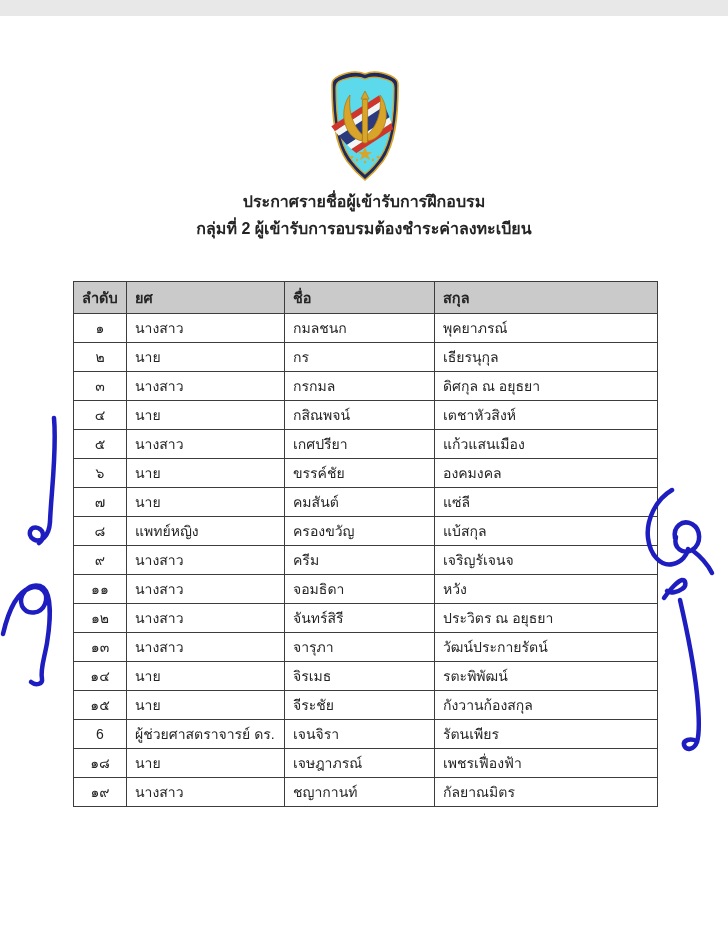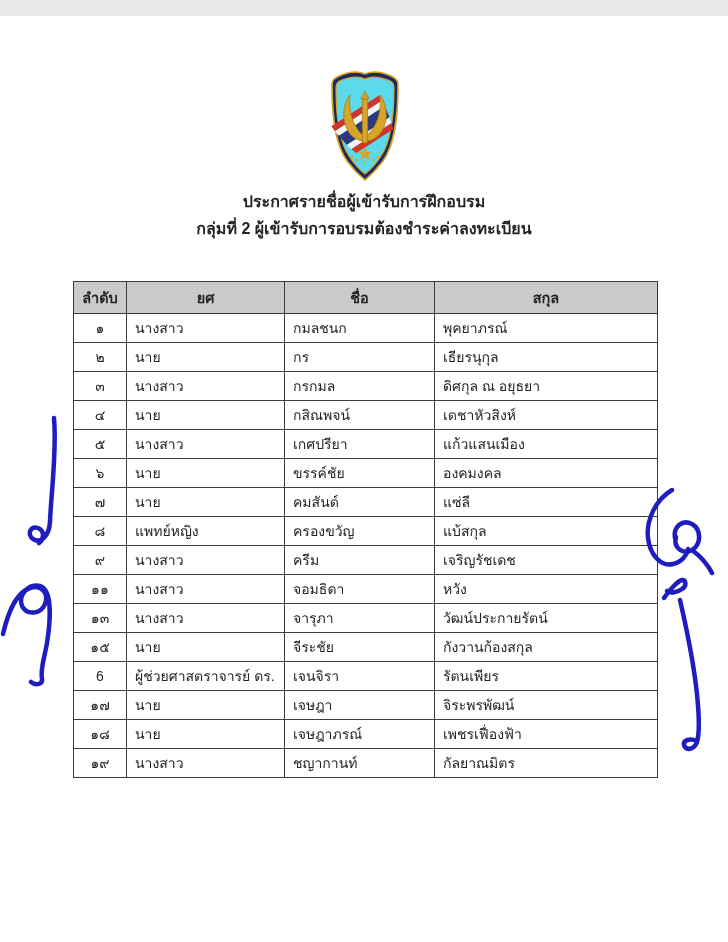--- a/index.html
+++ b/index.html
@@ -31,21 +31,21 @@
     color:#242424;
   }
   .doc-table th,.doc-table td{
     border:1px solid #3c3c3c;
     padding:0 8px;
     overflow:hidden;white-space:nowrap;
   }
   .doc-table th{
     height:31px;
     background:var(--header_bg,#cacaca);
-    font-weight:bold;text-align:center;
+    font-weight:bold;text-align:left;
     font-size:14.5px;
   }
   .doc-table td{height:28px;text-align:left;font-weight:500;}
   .doc-table td.c-num{text-align:center;padding:0 2px;}
   .col-num{width:53px;}
   .col-rank{width:158px;}
   .col-first{width:150px;}
   .col-last{width:223px;}
   .pen{position:absolute;pointer-events:none;}
   .pen path{fill:none;stroke:var(--pen,#1d1dc0);stroke-width:4.5;stroke-linecap:round;stroke-linejoin:round;}
@@ -159,51 +159,57 @@
         <tr>
           <td class="c-num">๘</td>
           <td>แพทย์หญิง</td>
           <td>ครองขวัญ</td>
           <td>แบ้สกุล</td>
         </tr>
         <tr>
           <td class="c-num">๙</td>
           <td>นางสาว</td>
           <td>ครีม</td>
-          <td>เจริญรัชเดช</td>
+          <td>เจริญรัเจนจ</td>
         </tr>
         <tr>
           <td class="c-num">๑๑</td>
           <td>นางสาว</td>
           <td>จอมธิดา</td>
           <td>หวัง</td>
         </tr>
         <tr>
+          <td class="c-num">๑๒</td>
+          <td>นางสาว</td>
+          <td>จันทร์สิรี</td>
+          <td>ประวิตร ณ อยุธยา</td>
+        </tr>
+        <tr>
           <td class="c-num">๑๓</td>
           <td>นางสาว</td>
           <td>จารุภา</td>
           <td>วัฒน์ประกายรัตน์</td>
+        </tr>
+        <tr>
+          <td class="c-num">๑๔</td>
+          <td>นาย</td>
+          <td>จิรเมธ</td>
+          <td>รตะพิพัฒน์</td>
         </tr>
         <tr>
           <td class="c-num">๑๕</td>
           <td>นาย</td>
           <td>จีระชัย</td>
           <td>กังวานก้องสกุล</td>
         </tr>
         <tr>
           <td class="c-num">6</td>
           <td>ผู้ช่วยศาสตราจารย์ ดร.</td>
           <td>เจนจิรา</td>
           <td>รัตนเพียร</td>
-        </tr>
-        <tr>
-          <td class="c-num">๑๗</td>
-          <td>นาย</td>
-          <td>เจษฎา</td>
-          <td>จิระพรพัฒน์</td>
         </tr>
         <tr>
           <td class="c-num">๑๘</td>
           <td>นาย</td>
           <td>เจษฎาภรณ์</td>
           <td>เพชรเฟื่องฟ้า</td>
         </tr>
         <tr>
           <td class="c-num">๑๙</td>
           <td>นางสาว</td>

